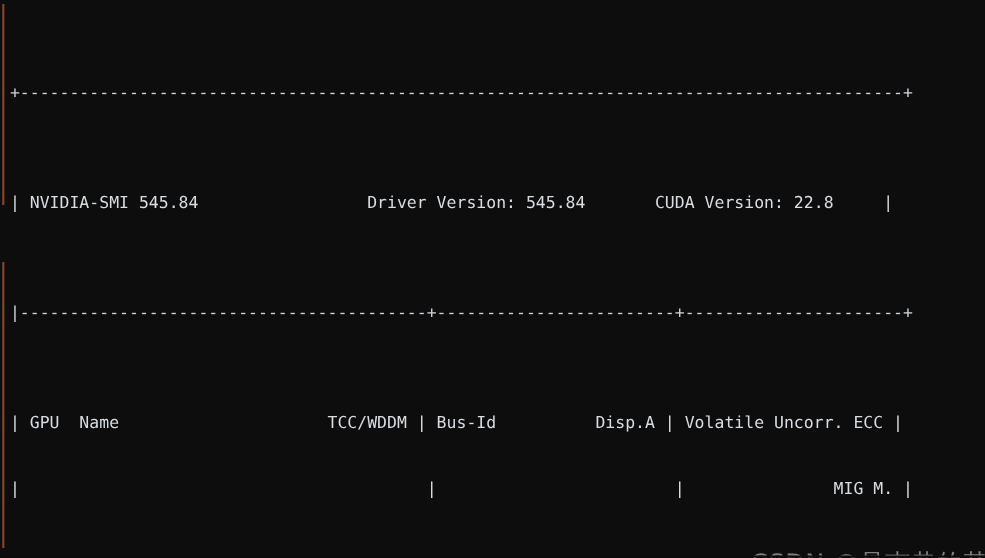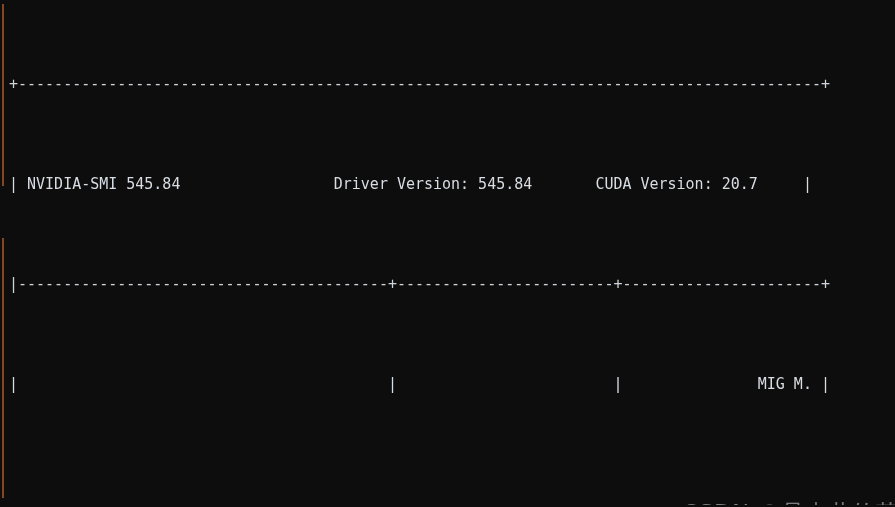--- a/index.html
+++ b/index.html
@@ -99,26 +99,27 @@
 <div id="terminal">
 
   <div id="left-rail"></div>
 
   <div id="screen" style="font-size: 14.994px;">
 
     
     <span class="line rule">+-----------------------------------------------------------------------------------------+</span>
 
     
-    <span class="line">| NVIDIA-SMI 545.84                 Driver Version: 545.84       CUDA Version: 20.7     |</span>
+    <span class="line">| NVIDIA-SMI 545.84                 Driver Version: 545.84       CUDA Version: 22.8     |</span>
 
     
     <span class="line rule">|-----------------------------------------+------------------------+----------------------+</span>
 
     
+    <span class="line">| GPU  Name                     TCC/WDDM | Bus-Id          Disp.A | Volatile Uncorr. ECC |</span>
     <span class="line">|                                         |                        |               MIG M. |</span>
 
     
     
 
     
     
     
     
 

